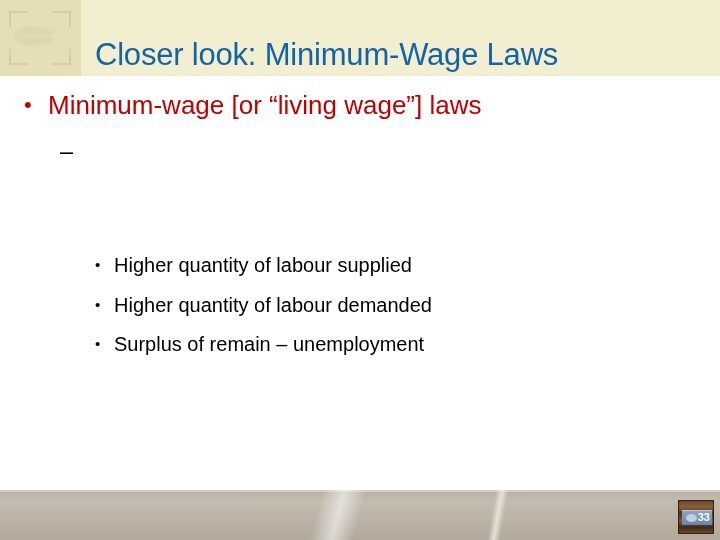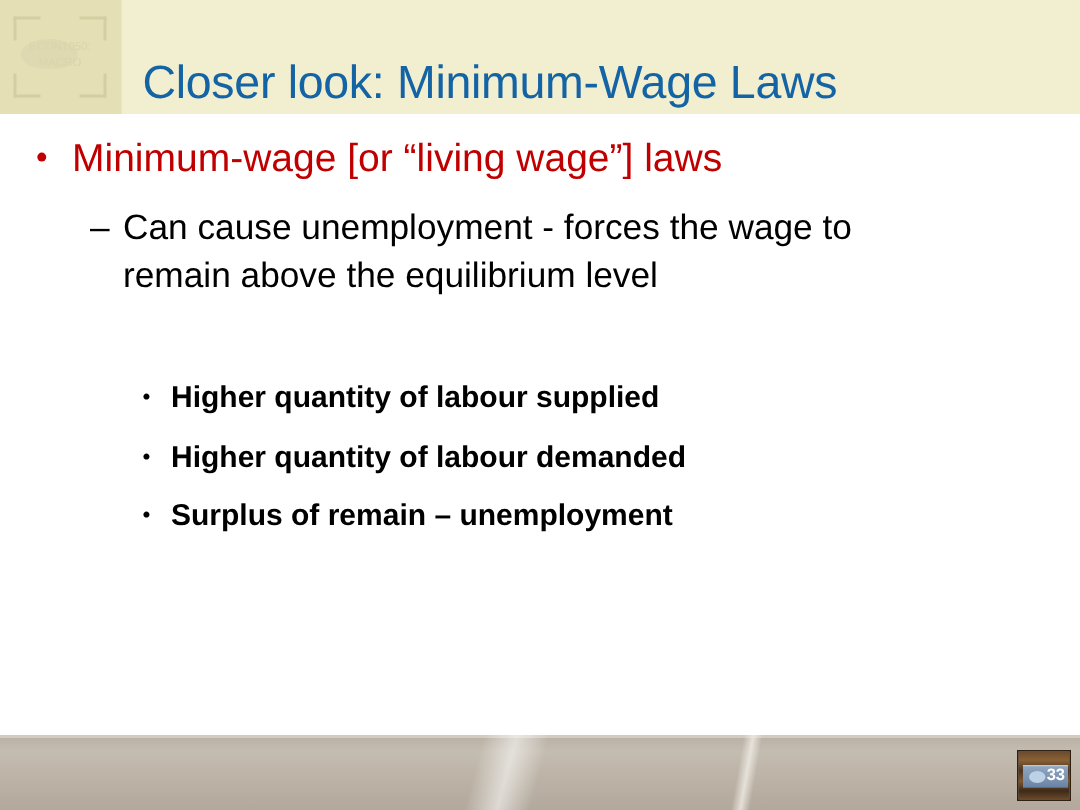--- a/index.html
+++ b/index.html
@@ -151,21 +151,21 @@
     font-size: 20px;
     line-height: 26px;
     margin-bottom: 13.5px;
   }
   .lvl3 .marker {
     width: 19px;
     flex: 0 0 19px;
     font-size: 15px;
     line-height: 26px;
   }
-  .lvl3 .text { flex: 1 1 auto; font-weight: bold; }
+  .lvl3 .text { flex: 1 1 auto; }
 
   
   .footer-band {
     position: absolute;
     left: 0;
     top: 490px;
     width: 720px;
     height: 50px;
     background:
       linear-gradient(105deg, rgba(255,255,255,0) 44%, rgba(255,255,255,0.55) 47%, rgba(255,255,255,0) 50%),
@@ -253,21 +253,20 @@
 
   <div class="body-area">
 
     <div class="lvl1">
       <span class="marker">•</span>
       <span class="text">Minimum-wage [or “living wage”] laws</span>
     </div>
 
     <div class="lvl2">
       <span class="marker">–</span>
-      <span class="text">Can cause unemployment - forces the wage to remain above the equilibrium level</span>
     </div>
 
     <div class="lvl3-group">
 
       <div class="lvl3">
         <span class="marker">•</span>
         <span class="text">Higher quantity of labour supplied</span>
       </div>
 
       <div class="lvl3">

